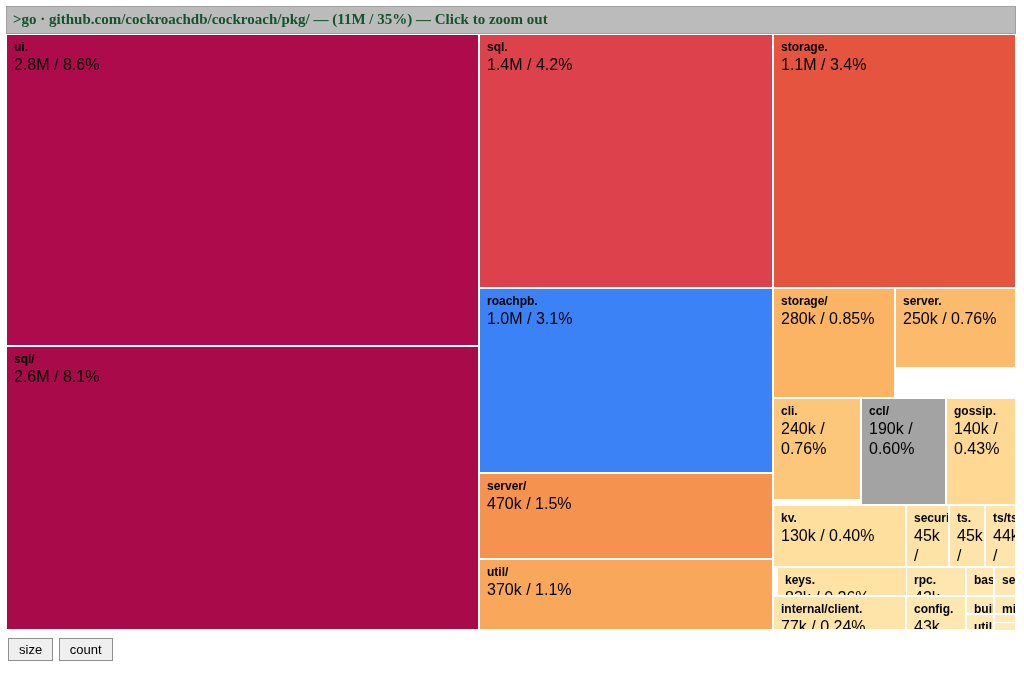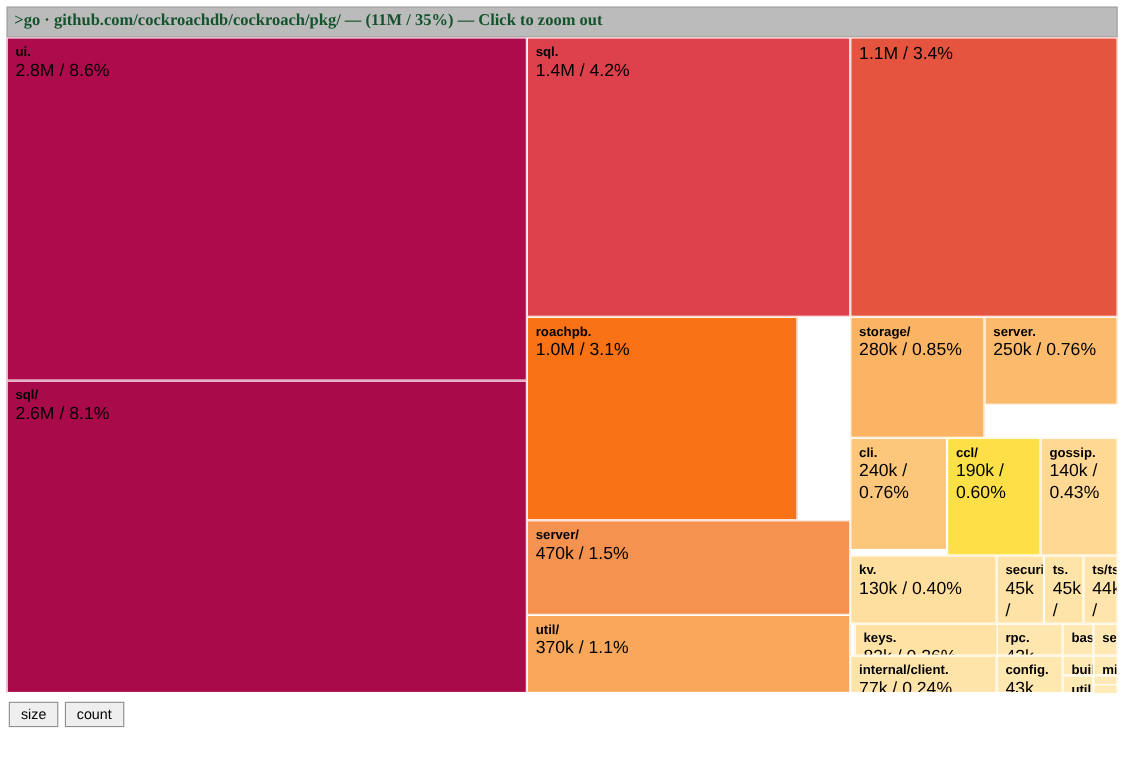--- a/index.html
+++ b/index.html
@@ -51,28 +51,28 @@
 <body>
 
 <div id="wrap">
   <div class="titlebar">
     <span>&gt;go · github.com/cockroachdb/cockroach/pkg/ — </span><span>(11M / 35%)</span><span> — Click to zoom out</span>
   </div>
   <div id="treemap" class="treemap">
       <div class="node" style="left: 0px; top: 0px; width: 473px; height: 312px; background: rgb(173, 11, 76);"><span class="name">ui.</span><span class="stats">2.8M / 8.6%</span></div>
       <div class="node" style="left: 0px; top: 312px; width: 473px; height: 284px; background: rgb(169, 10, 74);"><span class="name">sql/</span><span class="stats">2.6M / 8.1%</span></div>
       <div class="node" style="left: 473px; top: 0px; width: 294px; height: 254px; background: rgb(221, 66, 76);"><span class="name">sql.</span><span class="stats">1.4M / 4.2%</span></div>
-      <div class="node" style="left: 767px; top: 0px; width: 243px; height: 254px; background: rgb(228, 84, 62);"><span class="stats">1.1M / 3.4%</span></div>
-      <div class="node" style="left: 473px; top: 254px; width: 246px; height: 185px; background: #f97316;"><span class="name">roachpb.</span><span class="stats">1.0M / 3.1%</span></div>
+      <div class="node" style="left: 767px; top: 0px; width: 243px; height: 254px; background: rgb(228, 84, 62);"><span class="name">storage.</span><span class="stats">1.1M / 3.4%</span></div>
+      <div class="node" style="left: 473px; top: 254px; width: 294px; height: 185px; background: #3b82f6;"><span class="name">roachpb.</span><span class="stats">1.0M / 3.1%</span></div>
       <div class="node" style="left: 473px; top: 439px; width: 294px; height: 86px; background: rgb(245, 146, 79);"><span class="name">server/</span><span class="stats">470k / 1.5%</span></div>
       <div class="node" style="left: 473px; top: 525px; width: 294px; height: 71px; background: rgb(248, 167, 91);"><span class="name">util/</span><span class="stats">370k / 1.1%</span></div>
       <div class="node" style="left: 767px; top: 254px; width: 122px; height: 110px; background: rgb(251, 180, 100);"><span class="name">storage/</span><span class="stats">280k / 0.85%</span></div>
       <div class="node" style="left: 889px; top: 254px; width: 121px; height: 80px; background: rgb(252, 186, 108);"><span class="name">server.</span><span class="stats">250k / 0.76%</span></div>
       <div class="node" style="left: 767px; top: 364px; width: 88px; height: 102px; background: rgb(253, 199, 123);"><span class="name">cli.</span><span class="stats">240k / 0.76%</span></div>
-      <div class="node" style="left: 855px; top: 364px; width: 85px; height: 107px; background: #fde047;"><span class="name">ccl/</span><span class="stats">190k / 0.60%</span></div>
+      <div class="node" style="left: 855px; top: 364px; width: 85px; height: 107px; background: #a3a3a3;"><span class="name">ccl/</span><span class="stats">190k / 0.60%</span></div>
       <div class="node" style="left: 940px; top: 364px; width: 70px; height: 107px; background: rgb(255, 217, 147);"><span class="name">gossip.</span><span class="stats">140k / 0.43%</span></div>
       <div class="node" style="left: 767px; top: 471px; width: 133px; height: 62px; background: rgb(255, 223, 157);"><span class="name">kv.</span><span class="stats">130k / 0.40%</span></div>
       <div class="node" style="left: 900px; top: 471px; width: 43px; height: 62px; background: rgb(255, 227, 166);"><span class="name">security.</span><span class="stats">45k / 0.14%</span></div>
       <div class="node" style="left: 943px; top: 471px; width: 36px; height: 62px; background: rgb(255, 228, 169);"><span class="name">ts.</span><span class="stats">45k / 0.14%</span></div>
       <div class="node" style="left: 979px; top: 471px; width: 31px; height: 62px; background: rgb(255, 229, 171);"><span class="name">ts/tspb.</span><span class="stats">44k / 0.14%</span></div>
       <div class="node" style="left: 771px; top: 533px; width: 133px; height: 29px; background: rgb(255, 226, 164);"><span class="name">keys.</span><span class="stats">83k / 0.26%</span></div>
       <div class="node" style="left: 767px; top: 562px; width: 133px; height: 34px; background: rgb(255, 228, 169);"><span class="name">internal/client.</span><span class="stats">77k / 0.24%</span></div>
       <div class="node" style="left: 900px; top: 533px; width: 60px; height: 29px; background: rgb(255, 230, 174);"><span class="name">rpc.</span><span class="stats">43k</span></div>
       <div class="node" style="left: 900px; top: 562px; width: 60px; height: 34px; background: rgb(255, 231, 176);"><span class="name">config.</span><span class="stats">43k</span></div>
       <div class="node" style="left: 960px; top: 533px; width: 28px; height: 29px; background: rgb(255, 232, 178);">

